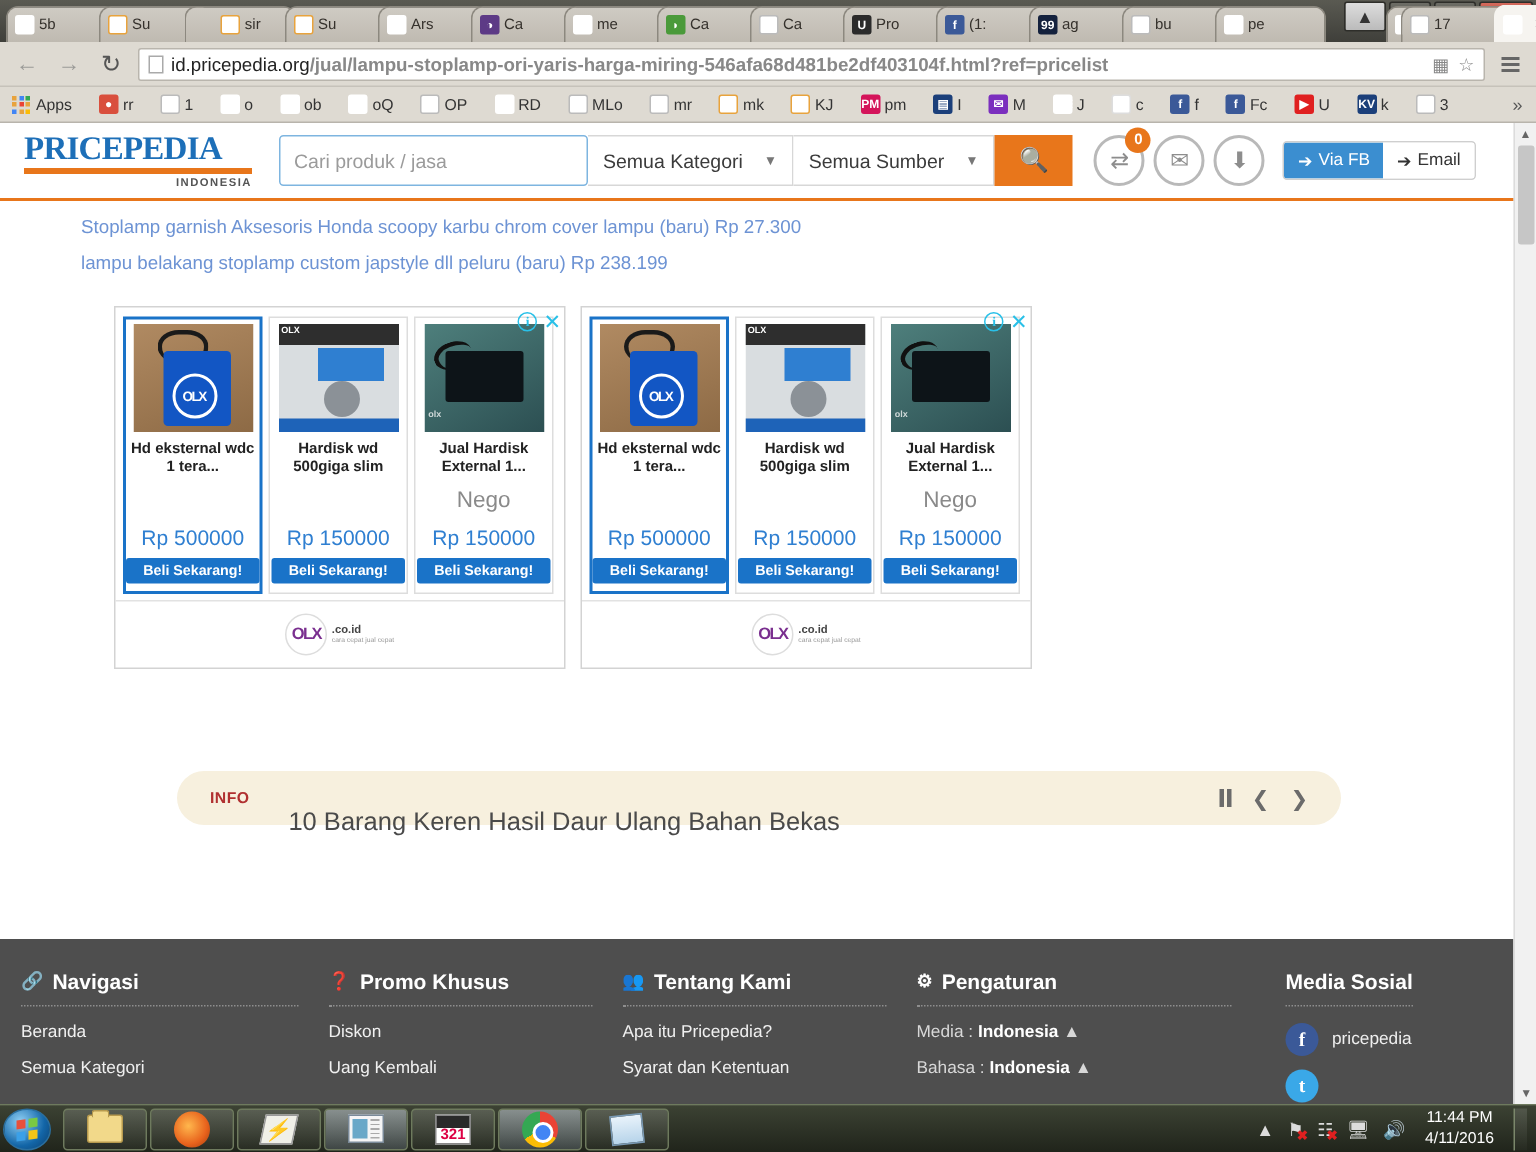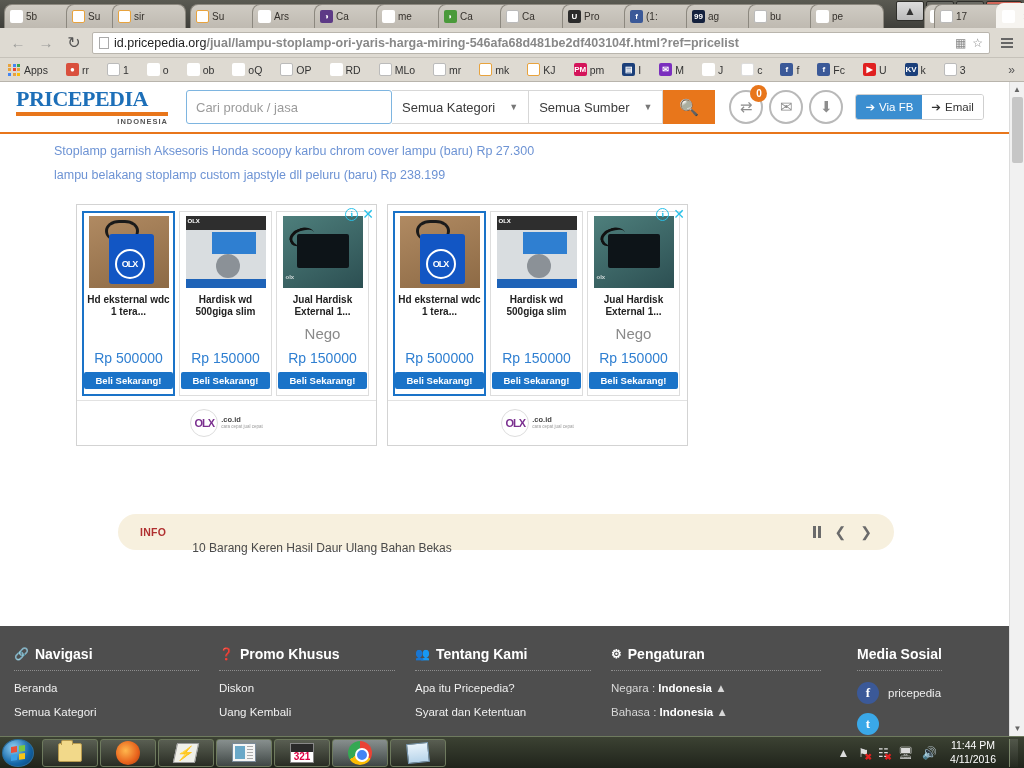--- a/index.html
+++ b/index.html
@@ -177,21 +177,21 @@
               border-radius:2px; }
   .ph3 .cab { position:absolute; left:6px; top:12px; width:26px; height:18px; border:3px solid #111;
               border-radius:50%; border-right:none; border-bottom:none; transform:rotate(-20deg);}
   .ph3 .ox { position:absolute; left:3px; bottom:8px; font-size:6px; color:#cfd8d8; font-weight:bold;}
 
   
   .infobarwrap { padding:0 0 0 118px; margin-top:68px; }
   .infobar { width:776px; height:36px; background:#f7f0de; border-radius:18px;
              display:flex; align-items:center; padding:0 22px; }
   .infolabel { color:#b03030; font-size:10.5px; font-weight:bold; letter-spacing:0.3px; }
-  .infotext { color:#4a4a4a; font-size:12px; margin-left:26px;margin-top:32px; }
+  .infotext { color:#4a4a4a; font-size:17px; margin-left:26px;margin-top:32px; }
   .infoctl { margin-left:auto; display:flex; align-items:center; gap:14px; color:#6b6b6b; font-size:14px; }
   .pausebars { display:flex; gap:2.5px; }
   .pausebars i { width:2.5px; height:12px; background:#6b6b6b; display:block; }
 
   
   .footer { position:absolute; left:0; bottom:0; width:1009px; background:#4e4e4e; color:#fff;
             padding:20px 0 0 0; height:110px; }
   .fcols { display:flex; padding:0 14px; }
   .fcol { padding-right:20px; }
   .fhead { font-size:14px; font-weight:bold; display:flex; align-items:center; gap:6px;
@@ -278,21 +278,21 @@
         <div class="wc close">✕</div>
       </div>
     <div class="tab" style="left: 4px; width: 74px;">
           <span class="fav fav-g">G</span>
           <span class="tlabel">5b</span>
         </div>
         <div class="tab" style="left: 66px; width: 74px;">
           <span class="fav fav-k">K</span>
           <span class="tlabel">Su</span>
         </div>
-        <div class="tab" style="left: 112px; width: 74px;">
+        <div class="tab" style="left: 123px; width: 74px; justify-content: center;">
           <span class="fav fav-k">K</span>
           <span class="tlabel">sir</span>
         </div>
         <div class="tab" style="left: 190px; width: 74px;">
           <span class="fav fav-k">K</span>
           <span class="tlabel">Su</span>
         </div>
         <div class="tab" style="left: 252px; width: 74px;">
           <span class="fav fav-olx">olx</span>
           <span class="tlabel">Ars</span>
@@ -668,21 +668,21 @@
               <div class="fsep"></div>
               <a class="flink" href="#">Apa itu Pricepedia?</a>
               <a class="flink" href="#">Syarat dan Ketentuan</a>
             </div>
             <div class="fcol" style="width: 230px;">
               <div class="fhead">
                 <span style="font-size:12px">⚙</span>
                 <span>Pengaturan</span>
               </div>
               <div class="fsep"></div>
-              <div class="fset"><span>Negara : </span><b>Indonesia</b> <span>▲</span></div>
+              <div class="fset"><span>Media : </span><b>Indonesia</b> <span>▲</span></div>
               <div class="fset"><span>Bahasa : </span><b>Indonesia</b> <span>▲</span></div>
             </div>
             <div class="fcol" style="padding-left: 16px;">
               <div class="fhead">
                 <span>Media Sosial</span>
               </div>
               <div class="fsep"></div>
               <div class="fsoc">
                 <span class="sic" style="background:#3b5998">f</span>
                 <span class="sname">pricepedia</span>

